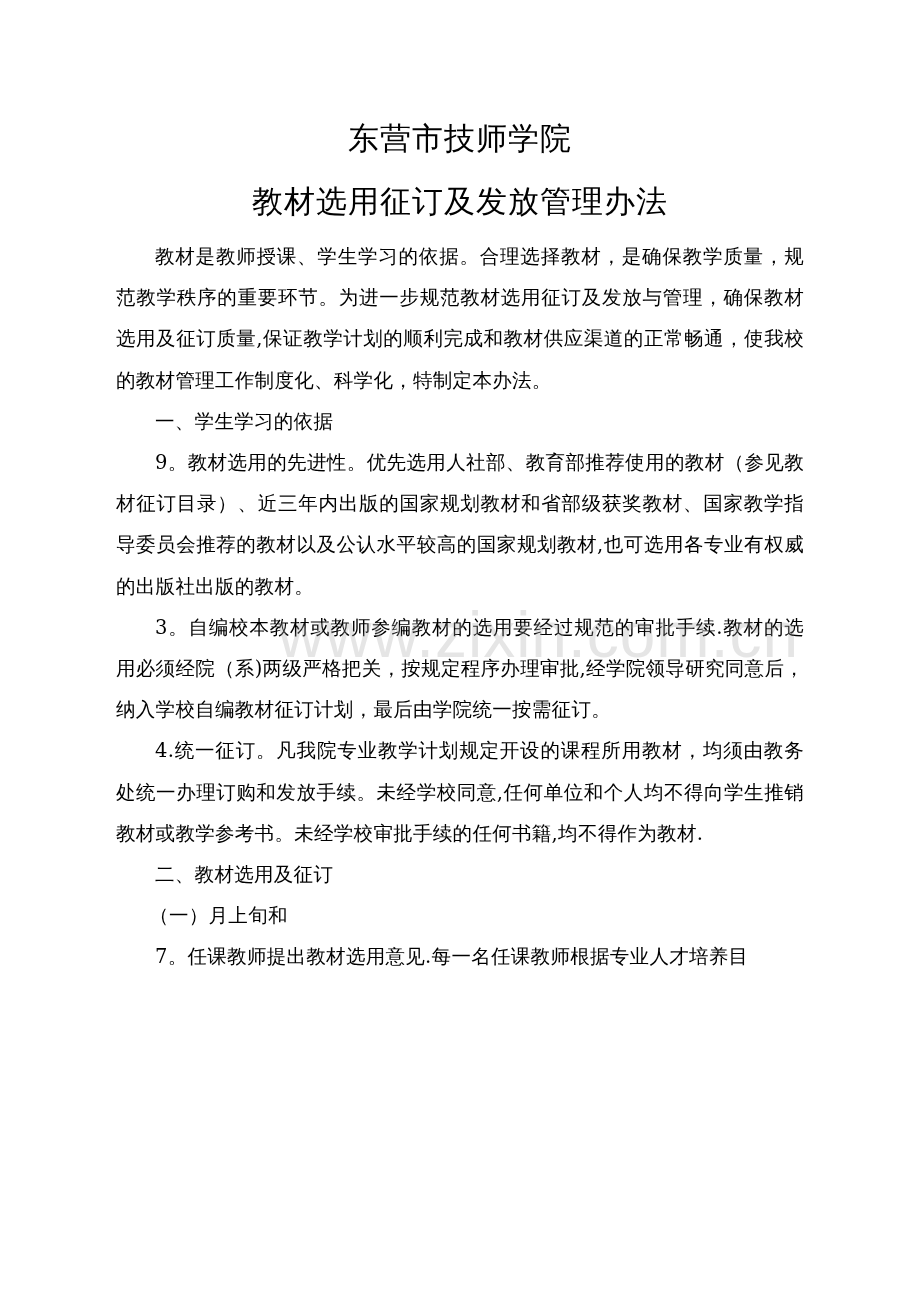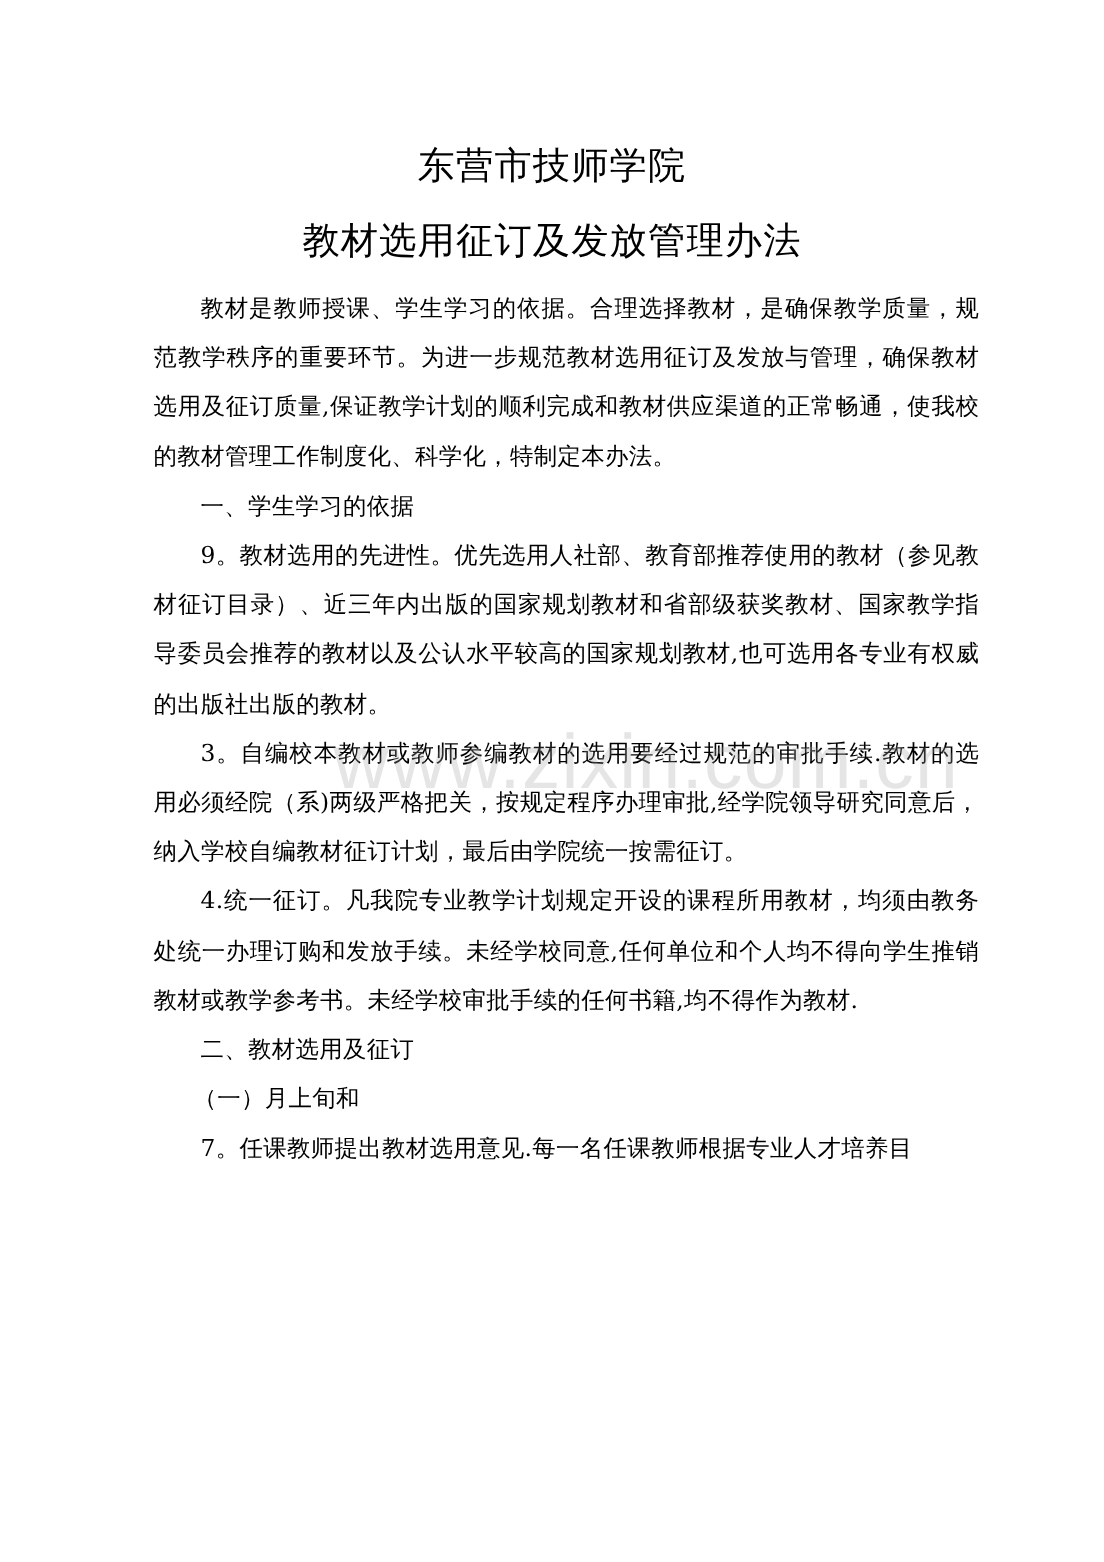--- a/index.html
+++ b/index.html
@@ -9,21 +9,21 @@
     position: absolute; left: 0; width: 920px; text-align: center;
     font-family: "DejaVu Sans", "Liberation Sans", sans-serif;
     font-size: 31px; color: #000; letter-spacing: 1px; line-height: 40px;
   }
   .t1 { top: 118px; }
   .t2 { top: 181px; }
   .body {
     position: absolute; left: 116px; top: 236px; width: 688px;
     font-family: "DejaVu Serif", "Liberation Serif", serif;
     font-size: 19.5px; color: #000; line-height: 41.2px;
-    text-align: justify; letter-spacing: 0.3px; margin-left: 12px;
+    text-align: justify; letter-spacing: 0.3px;
   }
   .body p { margin: 0; }
   .indent { text-indent: 2em; }
   .sub-indent { text-indent: 1.7em; }
   .watermark {
     position: absolute; left: 278px; top: 598px;
     font-family: Liberation Sans, sans-serif;
     font-size: 64px; color: rgba(160,160,160,0.28);
     letter-spacing: 1px; white-space: nowrap; pointer-events: none;
   }

